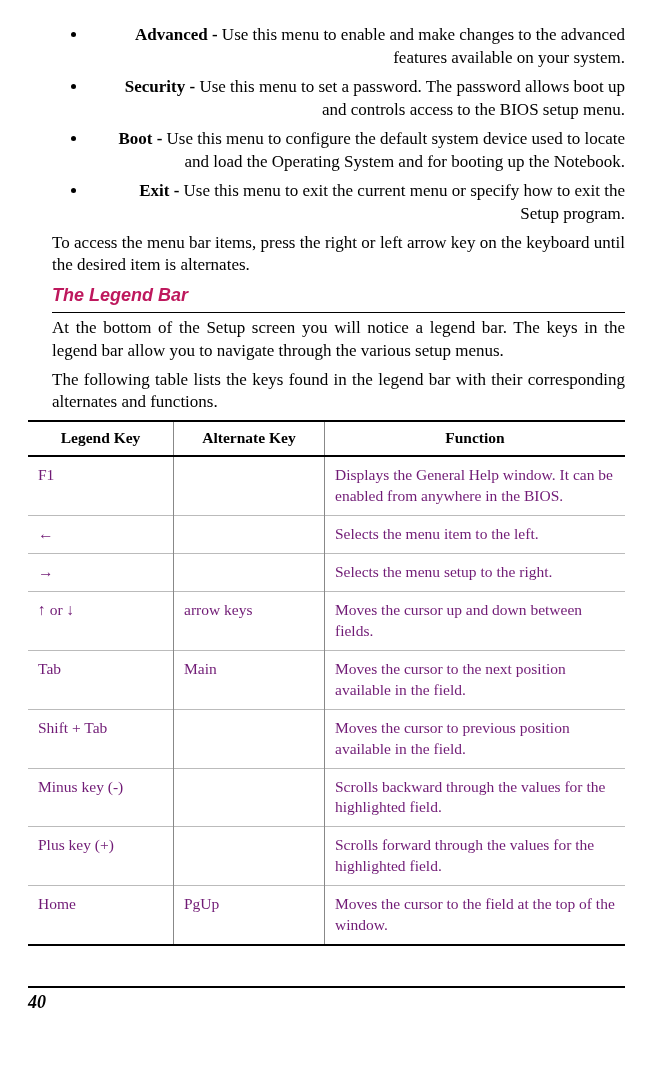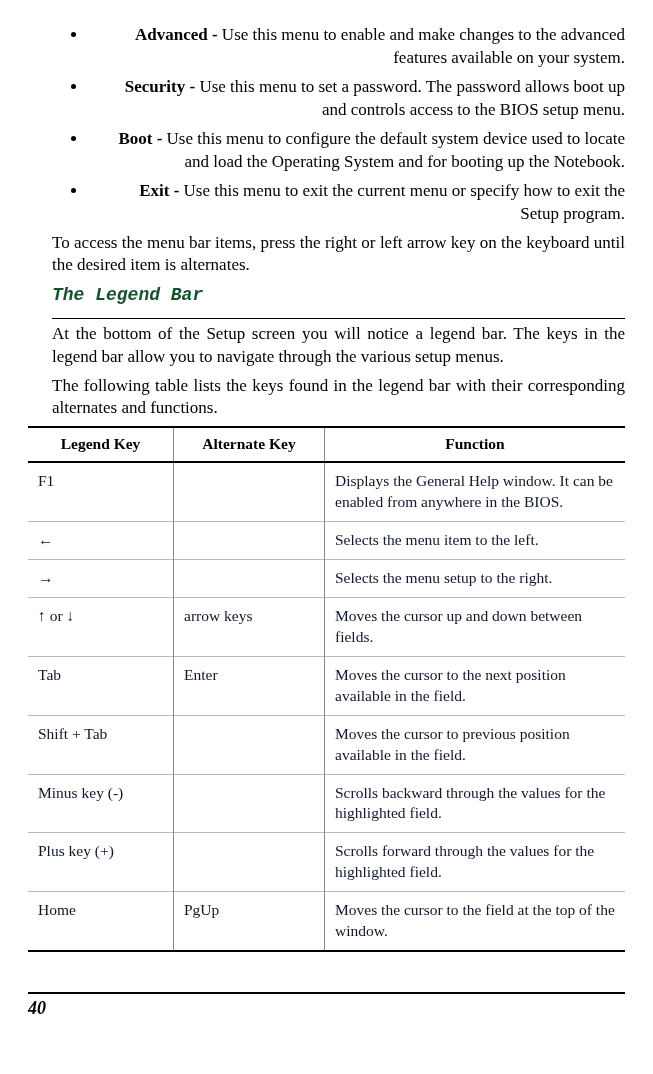--- a/index.html
+++ b/index.html
@@ -24,28 +24,28 @@
       text-align: right;
     }
     ul.menu-list li .term {
       font-weight: bold;
     }
     p.body-para {
       margin: 4px 0 6px 24px;
       text-align: justify;
     }
     h3.section-header {
-      color: #14532d;
-      font-family: Liberation Mono, monospace;
+      color: #be185d;
+      font-family: Liberation Sans, sans-serif;
       font-weight: bold;
       font-style: italic;
       font-size: 18px;
       margin: 2px 0 1px 24px;
       border-bottom: 1px solid #000;
-      padding-bottom: 10px;
+      padding-bottom: 4px;
       width: calc(100% - 24px);
     }
     table.legend-table {
       border-collapse: collapse;
       width: 100%;
       margin-top: 4px;
       font-family: Liberation Serif, serif;
       font-size: 15.5px;
       border-top: 2px solid #000;
       border-bottom: 2px solid #000;
@@ -60,21 +60,21 @@
       vertical-align: top;
     }
     table.legend-table th:last-child {
       border-right: none;
     }
     table.legend-table td {
       padding: 8px 10px;
       border-top: 1px solid #bbb;
       border-right: 1px solid #888;
       vertical-align: top;
-      color: #0f172a;
+      color: #701a75;
     }
     table.legend-table td:last-child {
       border-right: none;
     }
     table.legend-table tbody tr:first-child td {
       border-top: none;
     }
     .col-legend { width: 125px; }
     .col-alt { width: 130px; }
     .page-number {
@@ -128,21 +128,21 @@
         <td></td>
         <td>Selects the menu setup to the right.</td>
       </tr>
     <tr>
         <td>↑ or ↓</td>
         <td>arrow keys</td>
         <td>Moves the cursor up and down between fields.</td>
       </tr>
     <tr>
         <td>Tab</td>
-        <td>Enter</td>
+        <td>Main</td>
         <td>Moves the cursor to the next position available in the field.</td>
       </tr>
     <tr>
         <td>Shift + Tab</td>
         <td></td>
         <td>Moves the cursor to previous position available in the field.</td>
       </tr>
     <tr>
         <td>Minus key (-)</td>
         <td></td>

